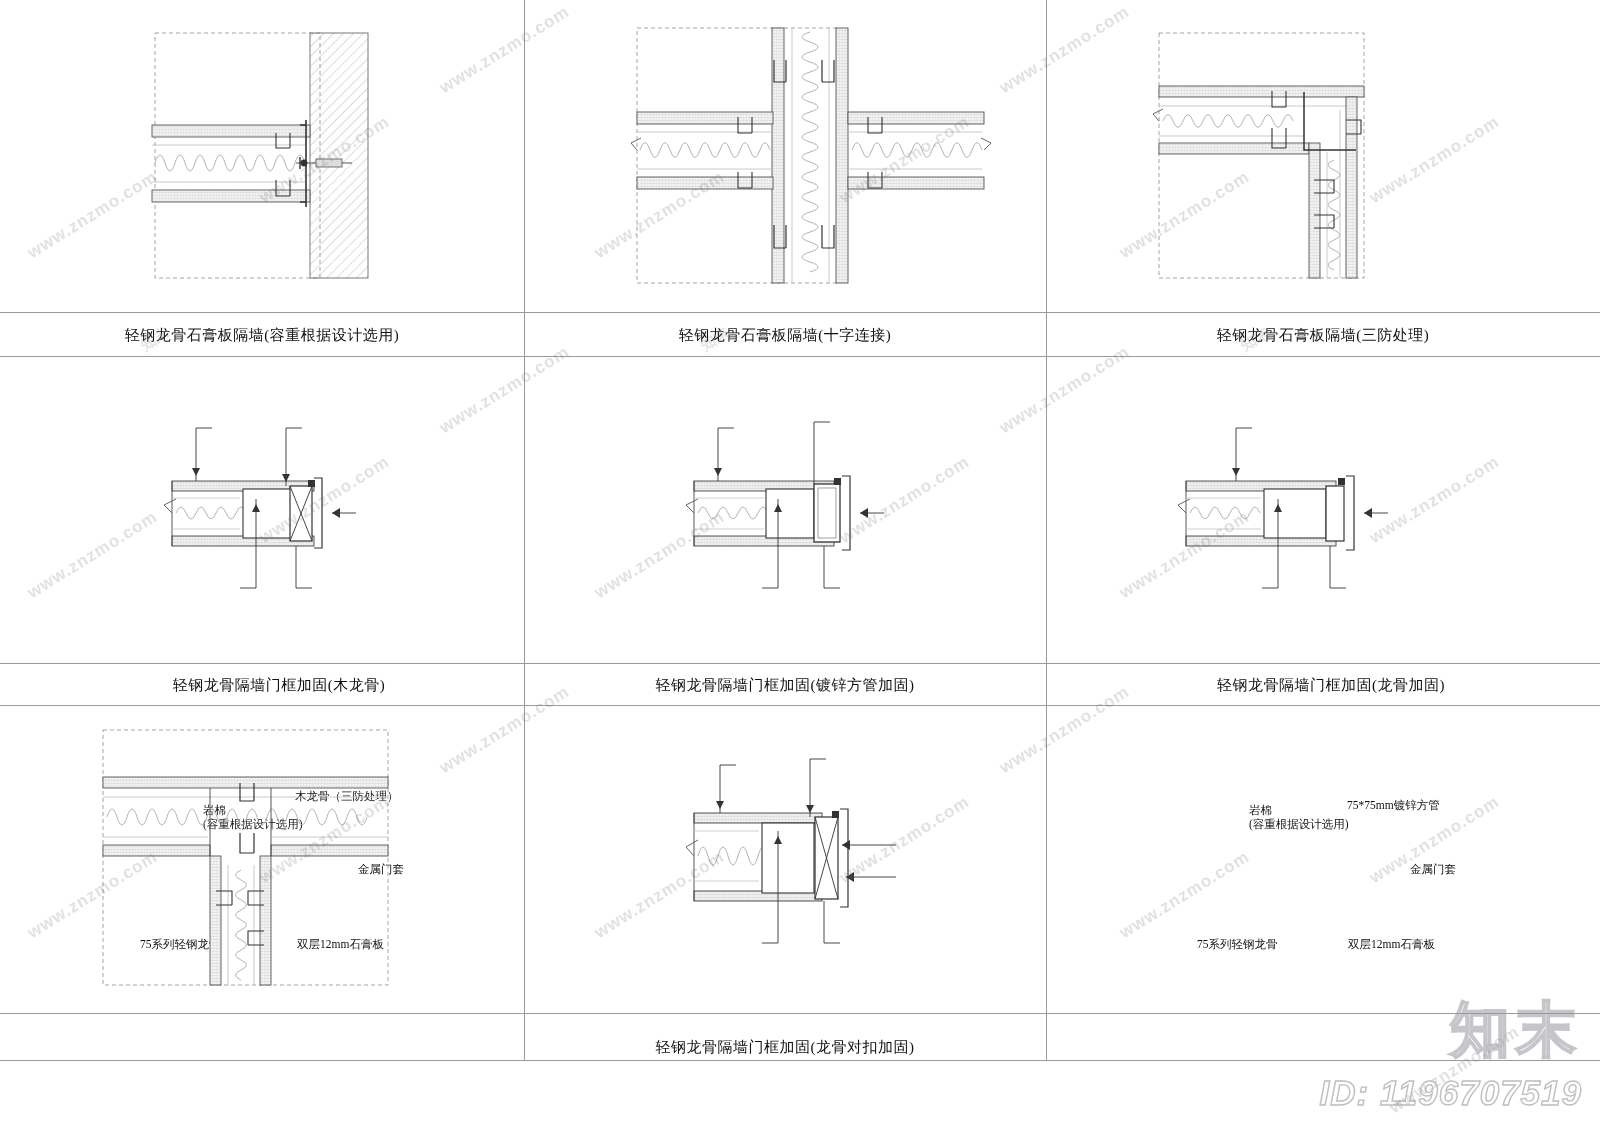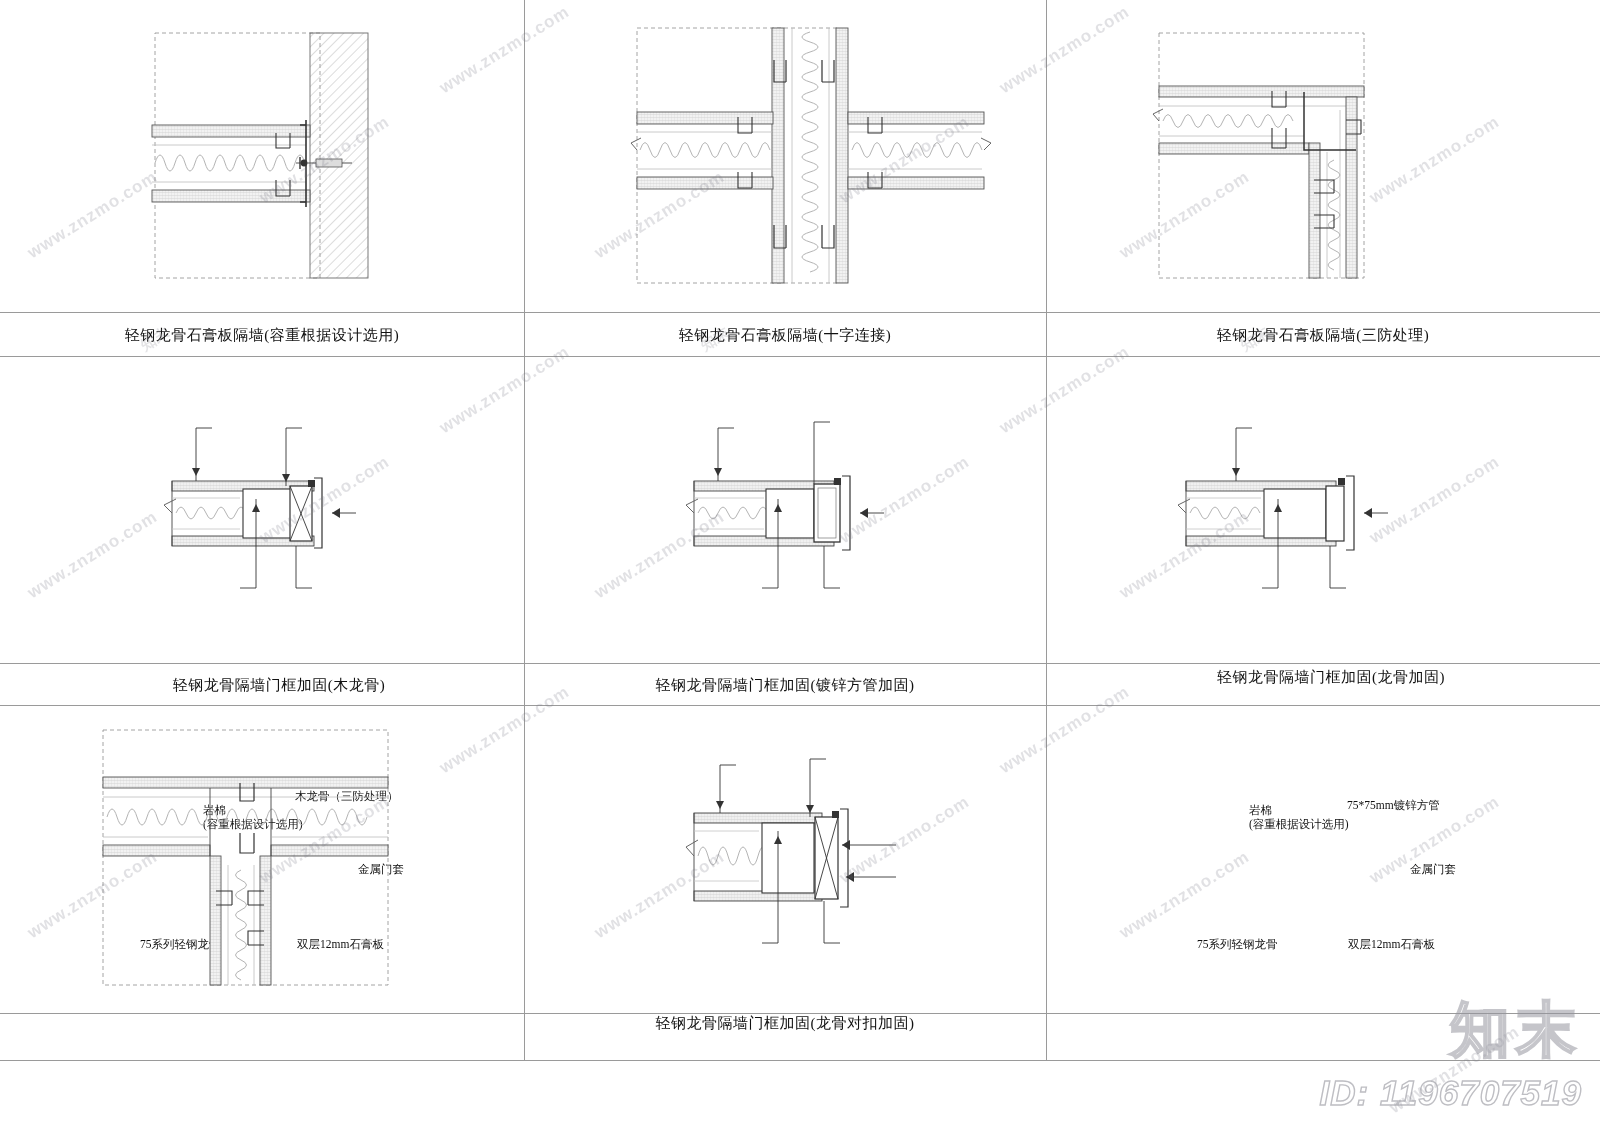--- a/index.html
+++ b/index.html
@@ -318,21 +318,21 @@
       <path d="M140 157 l-8 -8 l12 -6" fill="none" stroke="#666" stroke-width="1"></path>
       <path d="M190 72 L190 125 M190 72 L206 72" fill="none" stroke="#333" stroke-width="0.9"></path>
       <path d="M232 143 L232 232 M232 232 L216 232" fill="none" stroke="#333" stroke-width="0.9"></path>
       <path d="M284 190 L284 232 M284 232 L300 232" fill="none" stroke="#333" stroke-width="0.9"></path>
       <path d="M318 157 L342 157" fill="none" stroke="#333" stroke-width="0.9"></path>
       <path d="M318 157 l8 -5 l0 10 z" fill="#333"></path>
       <path d="M190 120 l-4 -8 l8 0 z" fill="#333"></path>
       <path d="M232 148 l-4 8 l8 0 z" fill="#333"></path>
     </svg>
 
-    <div class="caption" style="top:312px;padding-left:16px;">轻钢龙骨隔墙门框加固(龙骨加固)</div>
+    <div class="caption" style="top:320px;padding-left:16px;">轻钢龙骨隔墙门框加固(龙骨加固)</div>
   </div>
 
   <div class="cell" style="left:0;top:705px;width:524px;height:308px;">
     <svg class="draw" viewBox="0 0 524 308" width="524" height="308">
       <defs>
         <pattern id="p-gyp7" width="3" height="3" patternUnits="userSpaceOnUse">
           <rect width="3" height="3" fill="#f2f2f2"></rect>
           <line x1="0" y1="0" x2="3" y2="0" stroke="#b9b9b9" stroke-width="0.5"></line>
           <line x1="0" y1="0" x2="0" y2="3" stroke="#cfcfcf" stroke-width="0.5"></line>
         </pattern>
@@ -396,21 +396,21 @@
       <path d="M300 196 L300 238 M300 238 L316 238" fill="none" stroke="#333" stroke-width="0.9"></path>
       <path d="M318 140 L372 140" fill="none" stroke="#333" stroke-width="0.9"></path>
       <path d="M318 140 l8 -5 l0 10 z" fill="#333"></path>
       <path d="M322 172 L372 172" fill="none" stroke="#333" stroke-width="0.9"></path>
       <path d="M322 172 l8 -5 l0 10 z" fill="#333"></path>
       <path d="M196 104 l-4 -8 l8 0 z" fill="#333"></path>
       <path d="M286 108 l-4 -8 l8 0 z" fill="#333"></path>
       <path d="M254 131 l-4 8 l8 0 z" fill="#333"></path>
     </svg>
 
-    <div class="caption" style="top:309px;">轻钢龙骨隔墙门框加固(龙骨对扣加固)</div>
+    <div class="caption" style="top:333px;">轻钢龙骨隔墙门框加固(龙骨对扣加固)</div>
   </div>
 
   <div class="cell" style="left:1046px;top:705px;width:554px;height:308px;">
     <div class="caption" style="top:319px;"></div>
   </div>
 
 
   <div class="wm" style="left:18px;  top:205px;">www.znzmo.com</div>
   <div class="wm" style="left:250px; top:150px;">www.znzmo.com</div>
   <div class="wm" style="left:585px; top:205px;">www.znzmo.com</div>

